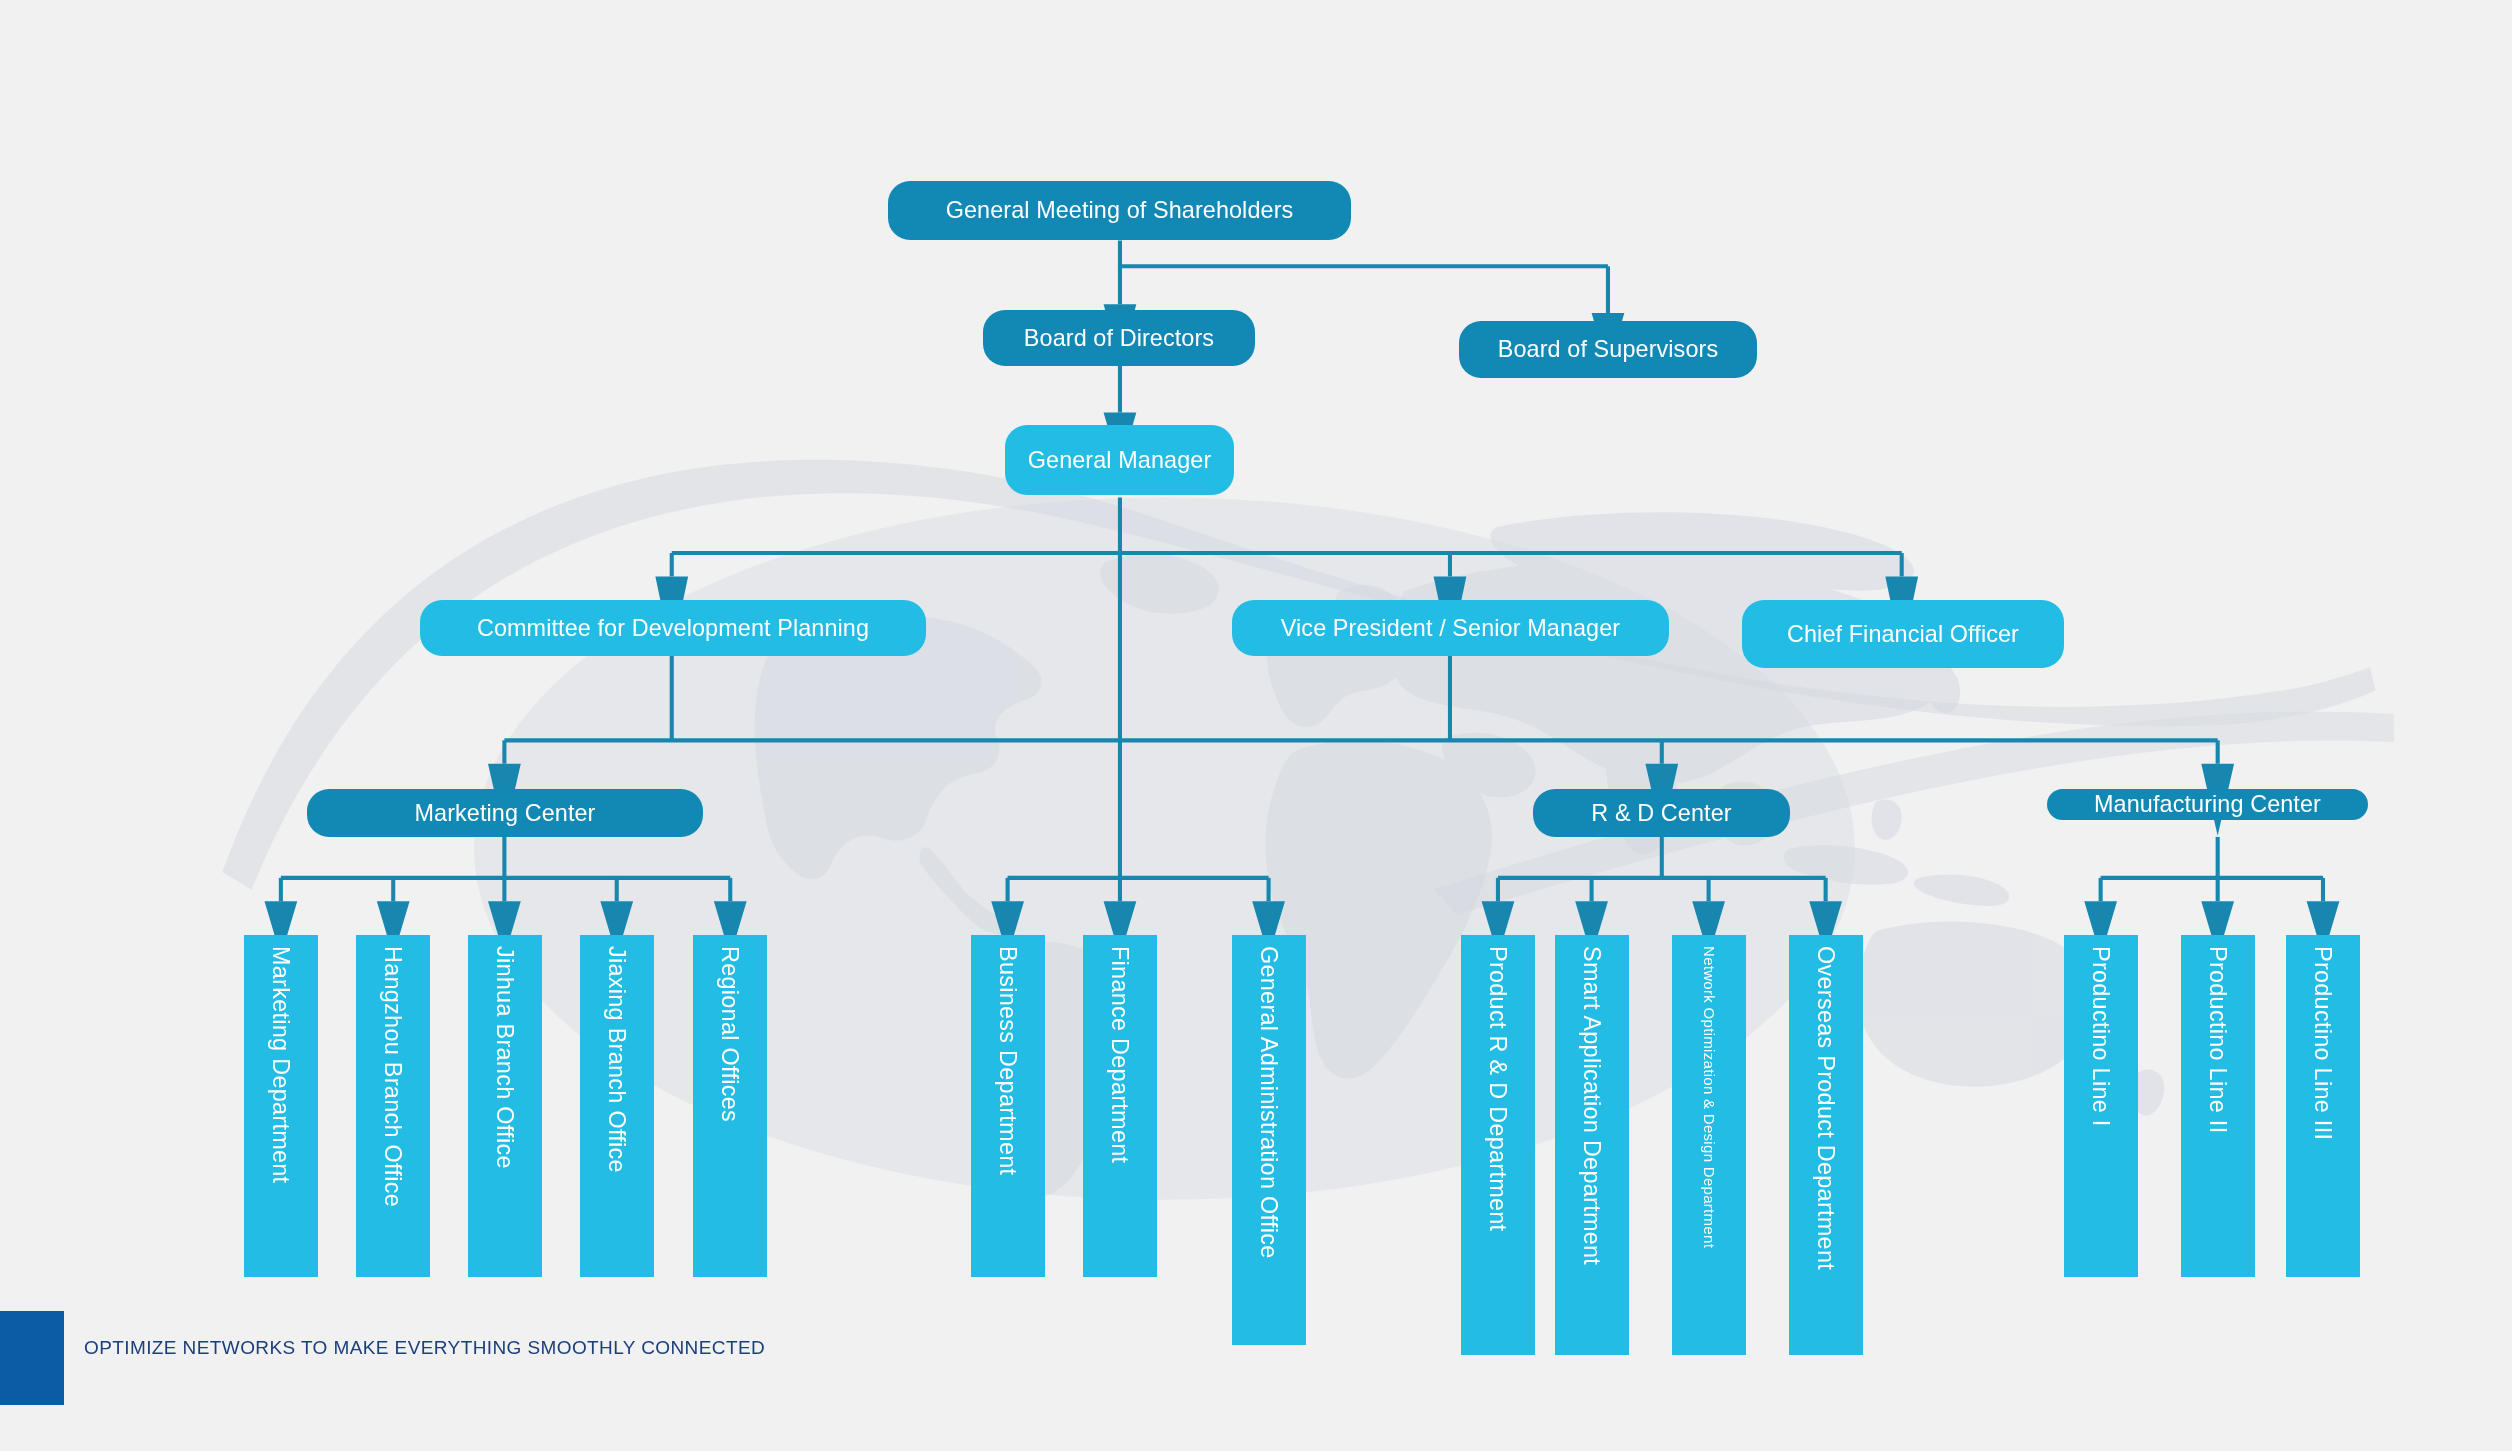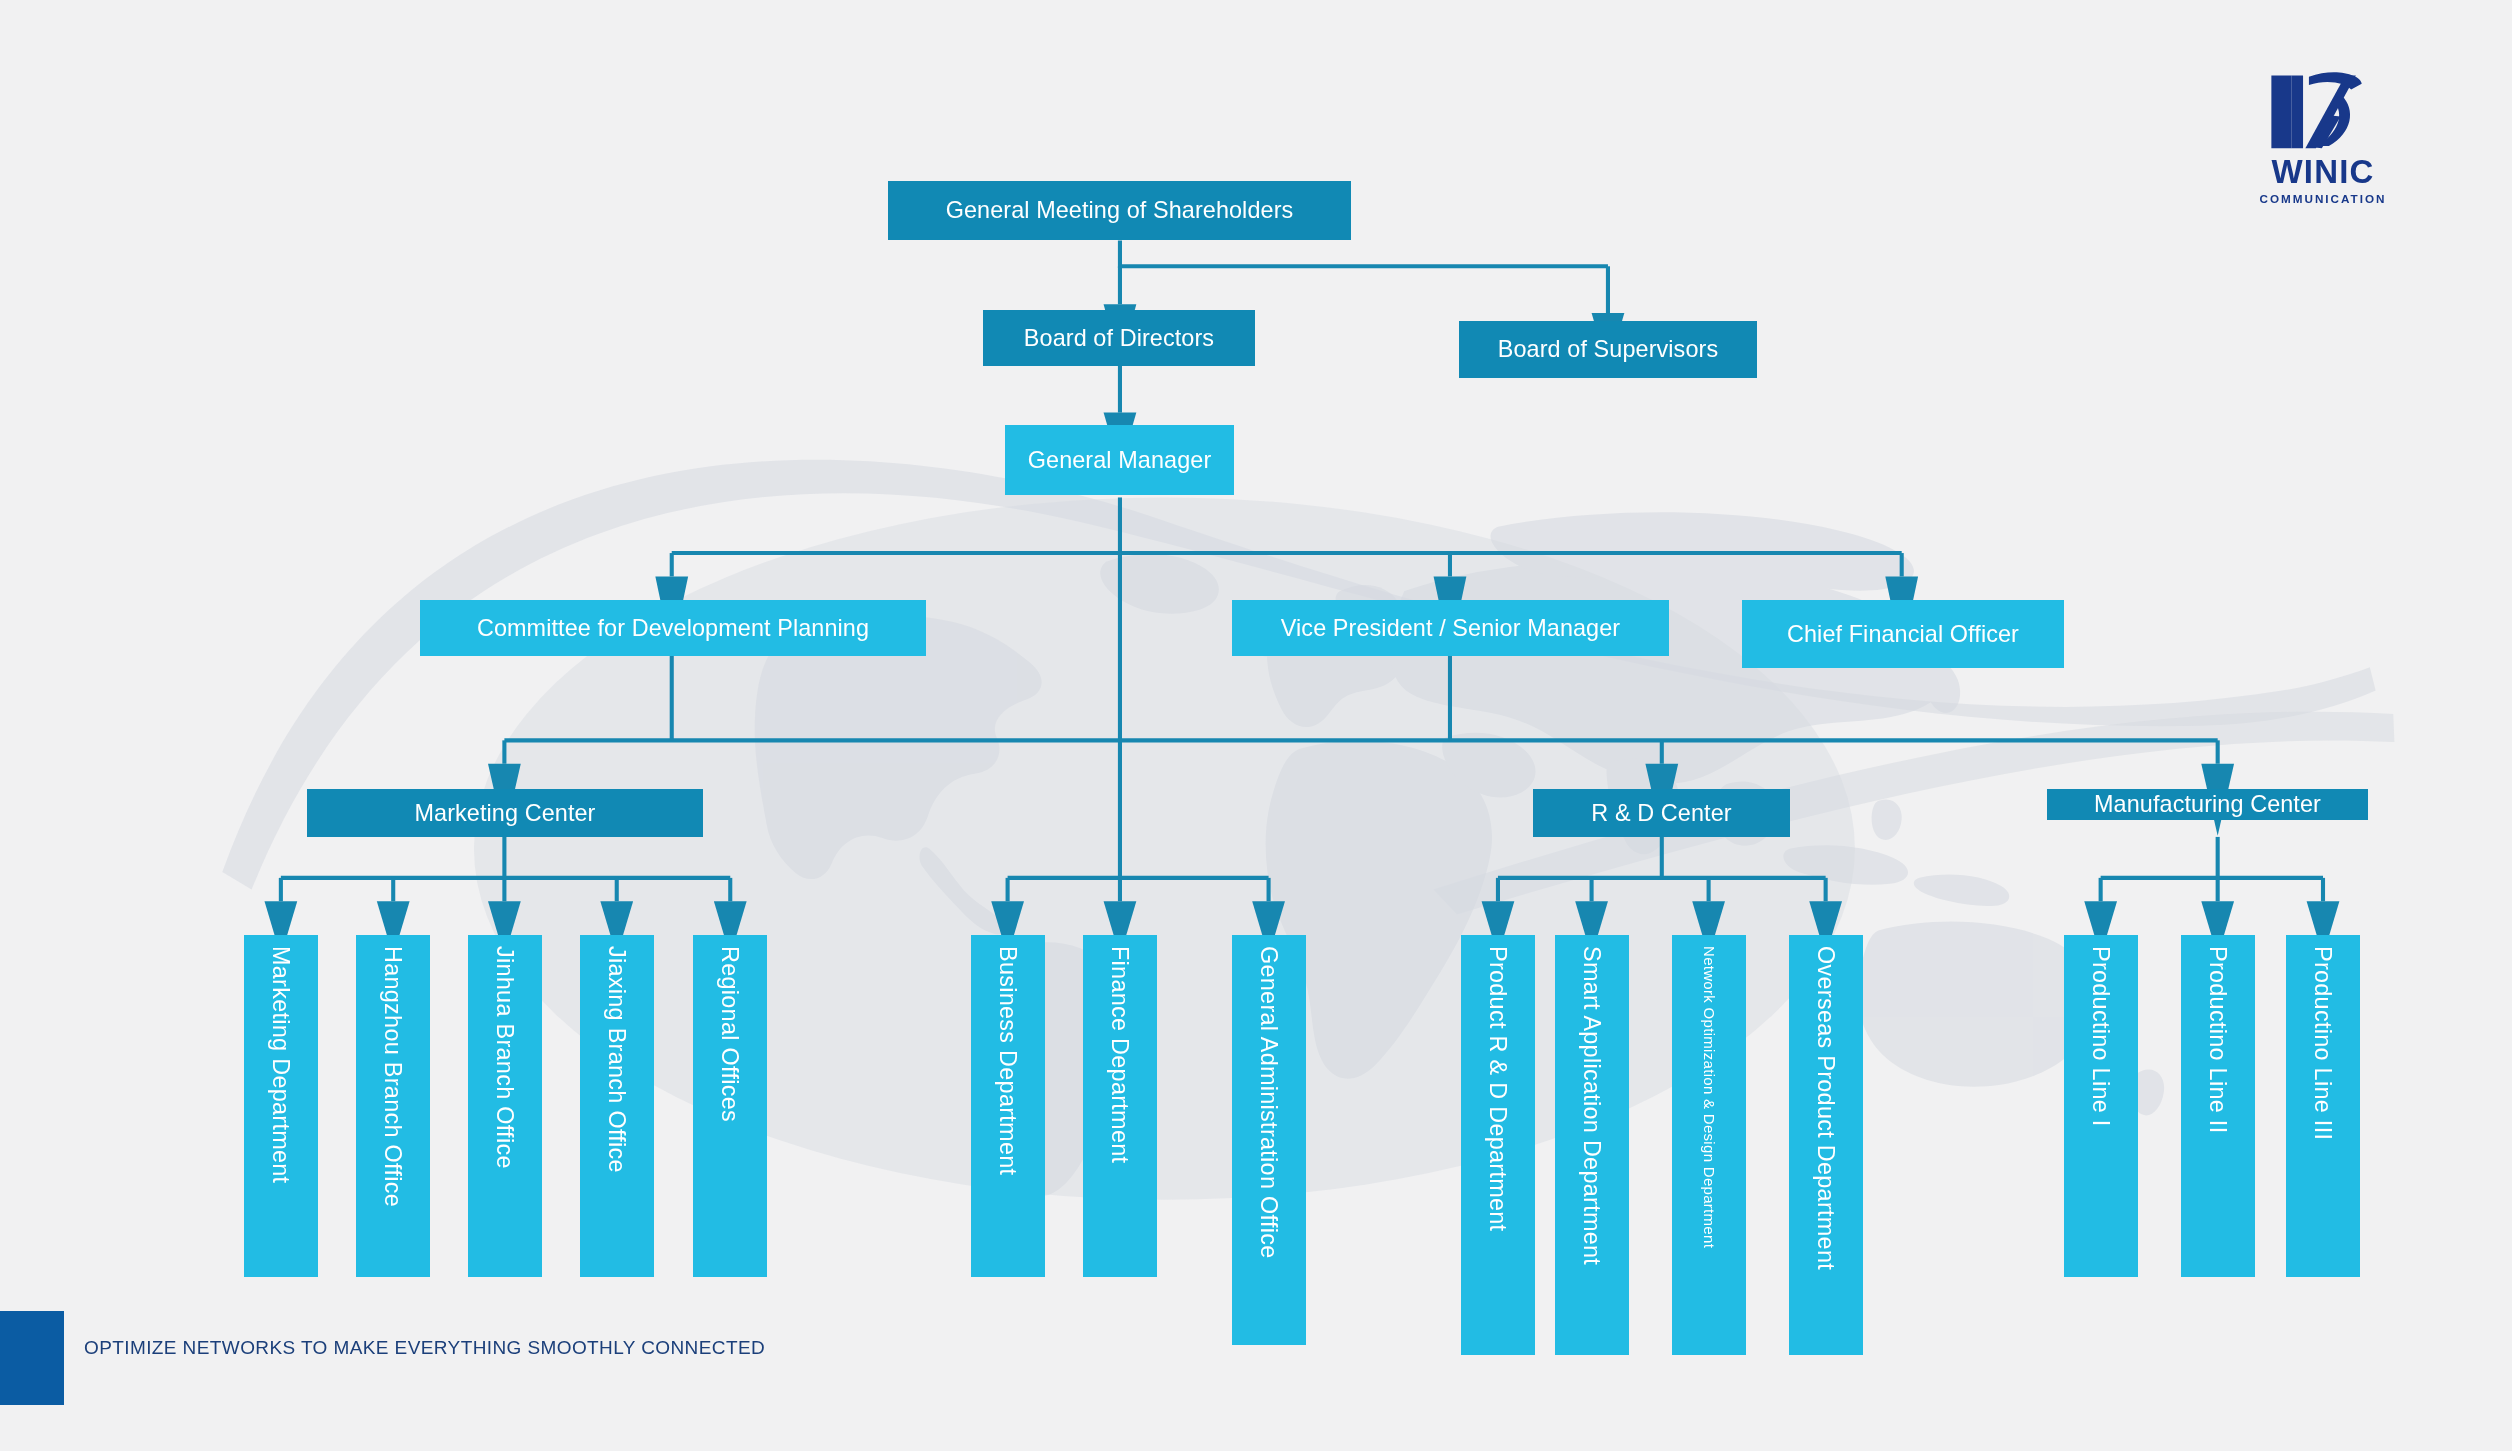--- a/index.html
+++ b/index.html
@@ -19,21 +19,21 @@
   #wires{position:absolute;left:0;top:0;width:2512px;height:1452px;z-index:1;
          pointer-events:none;}
 
   
   .node{position:absolute;z-index:3;box-sizing:border-box;
         display:flex;align-items:center;justify-content:center;
         color:#ffffff;text-align:center;line-height:1.05;}
   .node.dark{background:#1189b4;}
   .node.light{background:#22bce4;}
 
-  .node.horiz{font-size:23.4px;letter-spacing:0.1px;padding:0 7px;}
+  .node.horiz{font-size:23.4px;letter-spacing:0.1px;padding:0 7px;border-radius:22px;}
 
   .node.vert{padding:10.5px 0;align-items:flex-start;}
   .node.vert .vtxt{
     writing-mode:vertical-rl;
     text-orientation:mixed;
     white-space:nowrap;
     font-size:23.4px;
     letter-spacing:0.3px;
   }
   .node.vert .vtxt.small{font-size:15px;}
@@ -313,35 +313,18 @@
   <div class="node light vert" style="left:2064px;top:935px;width:74px;height:342px;">
     <span class="vtxt">Productino Line I</span>
   </div>
   <div class="node light vert" style="left:2181px;top:935px;width:74px;height:342px;">
     <span class="vtxt">Productino Line II</span>
   </div>
   <div class="node light vert" style="left:2286px;top:935px;width:74px;height:342px;">
     <span class="vtxt">Productino Line III</span>
   </div>
 
-  <div id="logo" style="left:2235px;top:59px;width:176px;height:146px;">
-    <svg width="176" height="94" viewBox="0 0 300 160">
-      <g fill="#18388a">
-
-        <polygon points="62,28 96,28 96,152 62,152"></polygon>
-
-        <polygon points="96,28 116,28 116,152 96,152"></polygon>
-
-        <path d="M 120 152 L 188 28 L 206 28 L 138 152 Z"></path>
-        <path d="M 126 30 C 170 14 214 26 216 42 L 198 52 C 188 40 156 34 126 44 Z"></path>
-        <path d="M 182 62 C 206 86 200 126 160 148 L 138 148 C 176 128 188 94 168 70 Z"></path>
-        <path d="M 128 150 L 164 96 L 180 98 L 148 152 Z"></path>
-      </g>
-    </svg>
-    <div id="logoWord">WINIC</div>
-    <div id="logoSub">COMMUNICATION</div>
-  </div>
 
   <div id="footerBar" style="left:0px;top:1311px;width:64px;height:94px;"></div>
   <div id="footerText" style="left:84px;top:1337px;">OPTIMIZE NETWORKS TO MAKE EVERYTHING SMOOTHLY CONNECTED</div>
 
 </div>
 
 
 </body></html>

